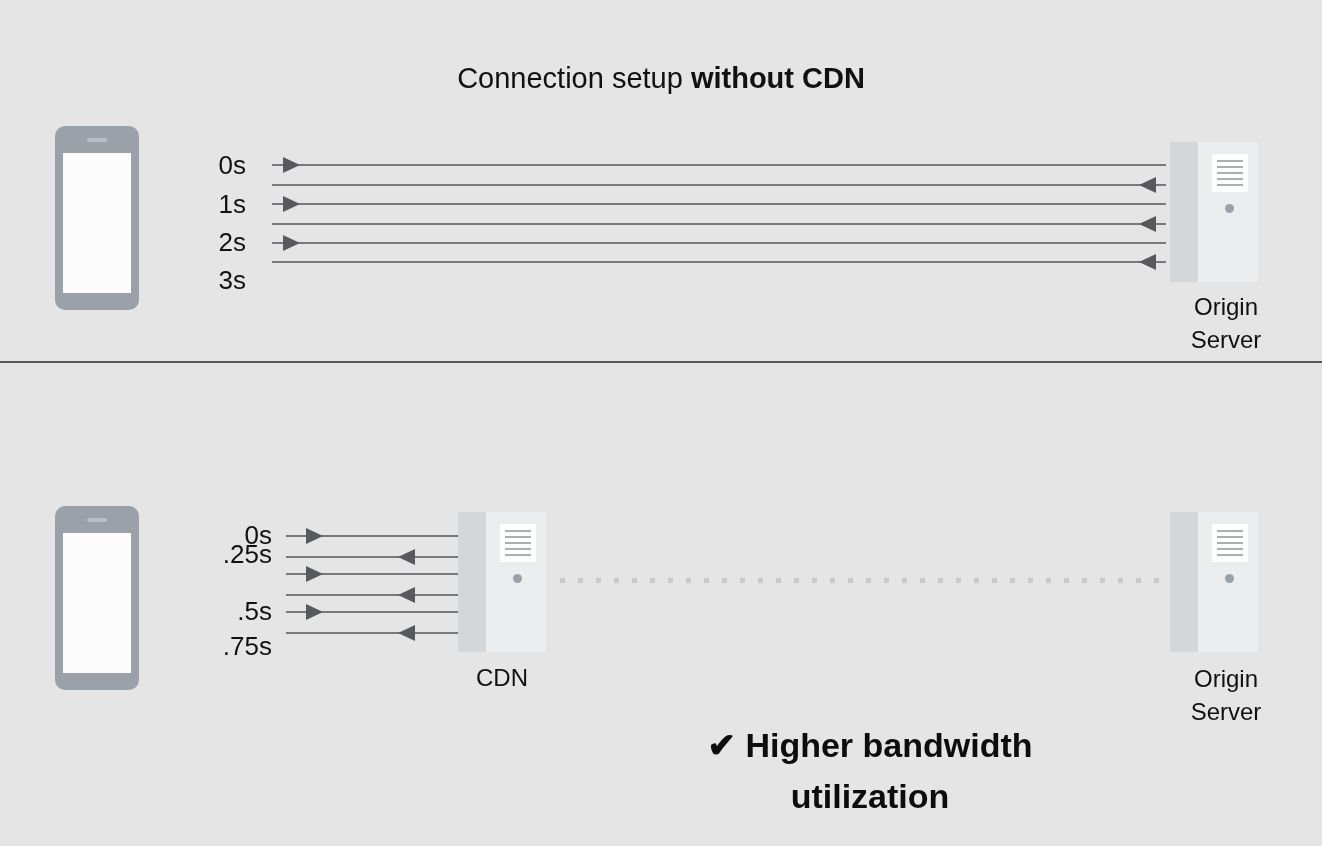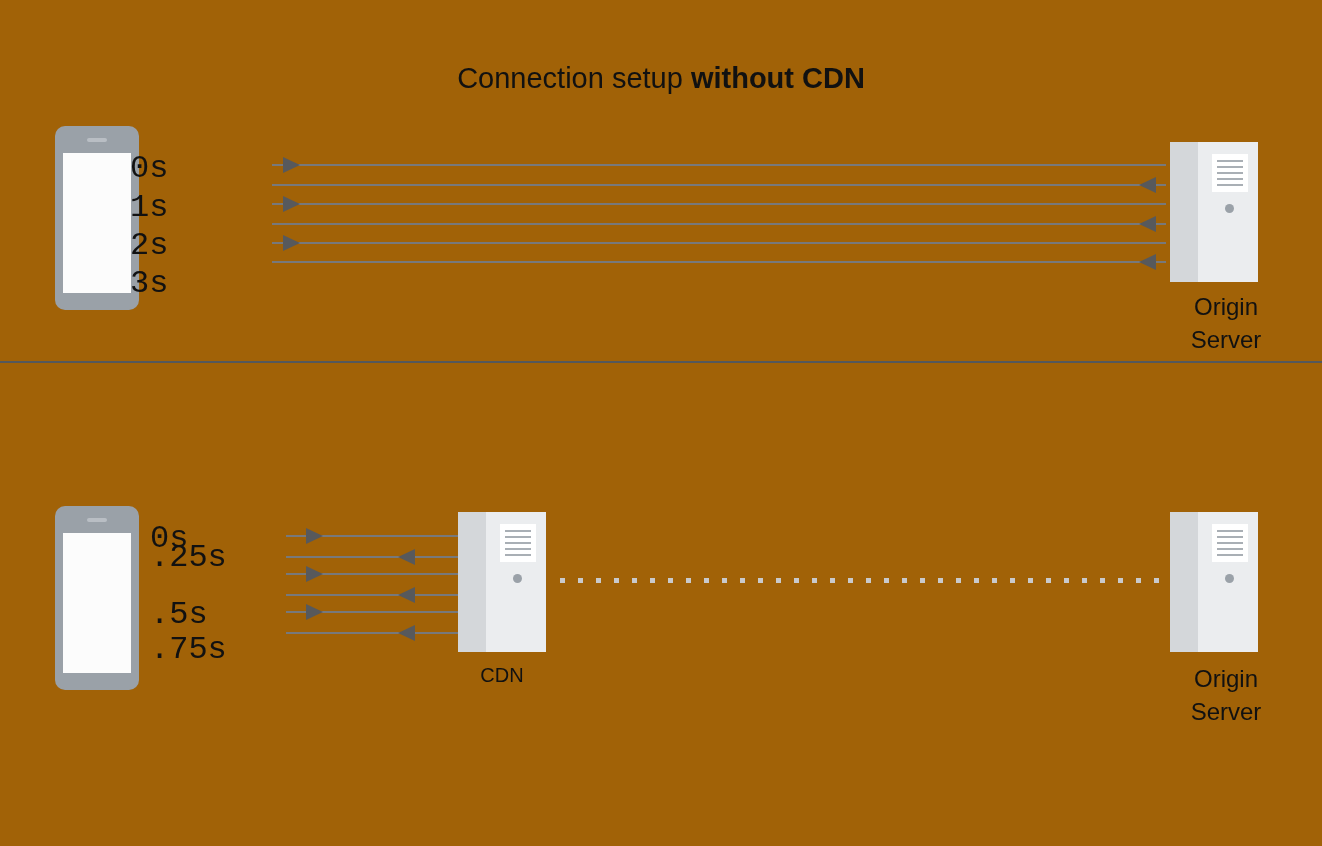--- a/index.html
+++ b/index.html
@@ -1,16 +1,16 @@
 <!DOCTYPE html>
 <html><head>
 <meta charset="utf-8">
 <style>
   html,body{margin:0;padding:0;background:#ffffff;}
-  .canvas{position:relative;width:1322px;height:846px;background:#a16207;
+  .canvas{position:relative;width:1322px;height:846px;background:#e5e5e5;
           font-family:"Liberation Sans",sans-serif;color:#1a1a1a;overflow:hidden;}
 
   .title{position:absolute;left:0;width:100%;text-align:center;font-size:29px;color:#111;}
   .title b{font-weight:bold;}
 
   .phone{position:absolute;width:84px;height:184px;background:#9aa1a8;border-radius:10px;}
   .phone .screen{position:absolute;left:8px;right:8px;top:27px;bottom:17px;background:#fcfcfc;}
   .phone .speaker{position:absolute;top:12px;left:50%;transform:translateX(-50%);
                   width:20px;height:4px;border-radius:2px;background:#b9bec4;}
 
@@ -20,23 +20,23 @@
   .server .vent::after{content:"";position:absolute;left:5px;right:5px;top:6px;bottom:6px;
                        background:repeating-linear-gradient(180deg,#a9afb5 0 2px,transparent 2px 6px);}
   .server .led{position:absolute;top:62px;right:24px;width:9px;height:9px;border-radius:50%;background:#9aa1a8;}
 
   .line{position:absolute;height:2px;background:#77797c;}
   .tri-right{position:absolute;width:0;height:0;border-top:8px solid transparent;
              border-bottom:8px solid transparent;border-left:17px solid #57595c;}
   .tri-left{position:absolute;width:0;height:0;border-top:8px solid transparent;
             border-bottom:8px solid transparent;border-right:17px solid #57595c;}
 
-  .tlabel{position:absolute;font-size:32px;color:#111;white-space:nowrap;font-family:Liberation Mono, monospace;}
+  .tlabel{position:absolute;font-size:26px;text-align:right;color:#111;white-space:nowrap;}
   .server-label{position:absolute;text-align:center;font-size:24px;line-height:1.38;color:#111;}
-  .cdn-label{position:absolute;text-align:center;font-size:20px;color:#111;}
+  .cdn-label{position:absolute;text-align:center;font-size:24px;color:#111;}
   .divider{position:absolute;left:0;width:100%;height:2px;background:#54585c;}
   .dotted{position:absolute;height:5px;
           background:repeating-linear-gradient(90deg,#c9cacc 0 5px,transparent 5px 18px);}
   .exist-label{position:absolute;text-align:center;font-size:21px;color:#202124;}
   .benefit{position:absolute;text-align:center;font-weight:bold;font-size:34px;line-height:1.5;color:#0d0d0d;}
   .benefit .check{font-weight:bold;}
 </style>
 </head>
 <body>
 
@@ -122,14 +122,18 @@
     <span class="strip"></span>
     <span class="vent"></span>
     <span class="led"></span>
   </div>
   <div class="server-label" style="left:1168px;top:662px;width:116px">
     <div>Origin</div>
     <div>Server</div>
   </div>
 
 
+  <div class="benefit" style="left:590px;top:720px;width:560px">
+    <div><span class="check">✔</span> <span>Higher bandwidth</span></div>
+    <div>utilization</div>
+  </div>
 
 </div>
 
 </body></html>

